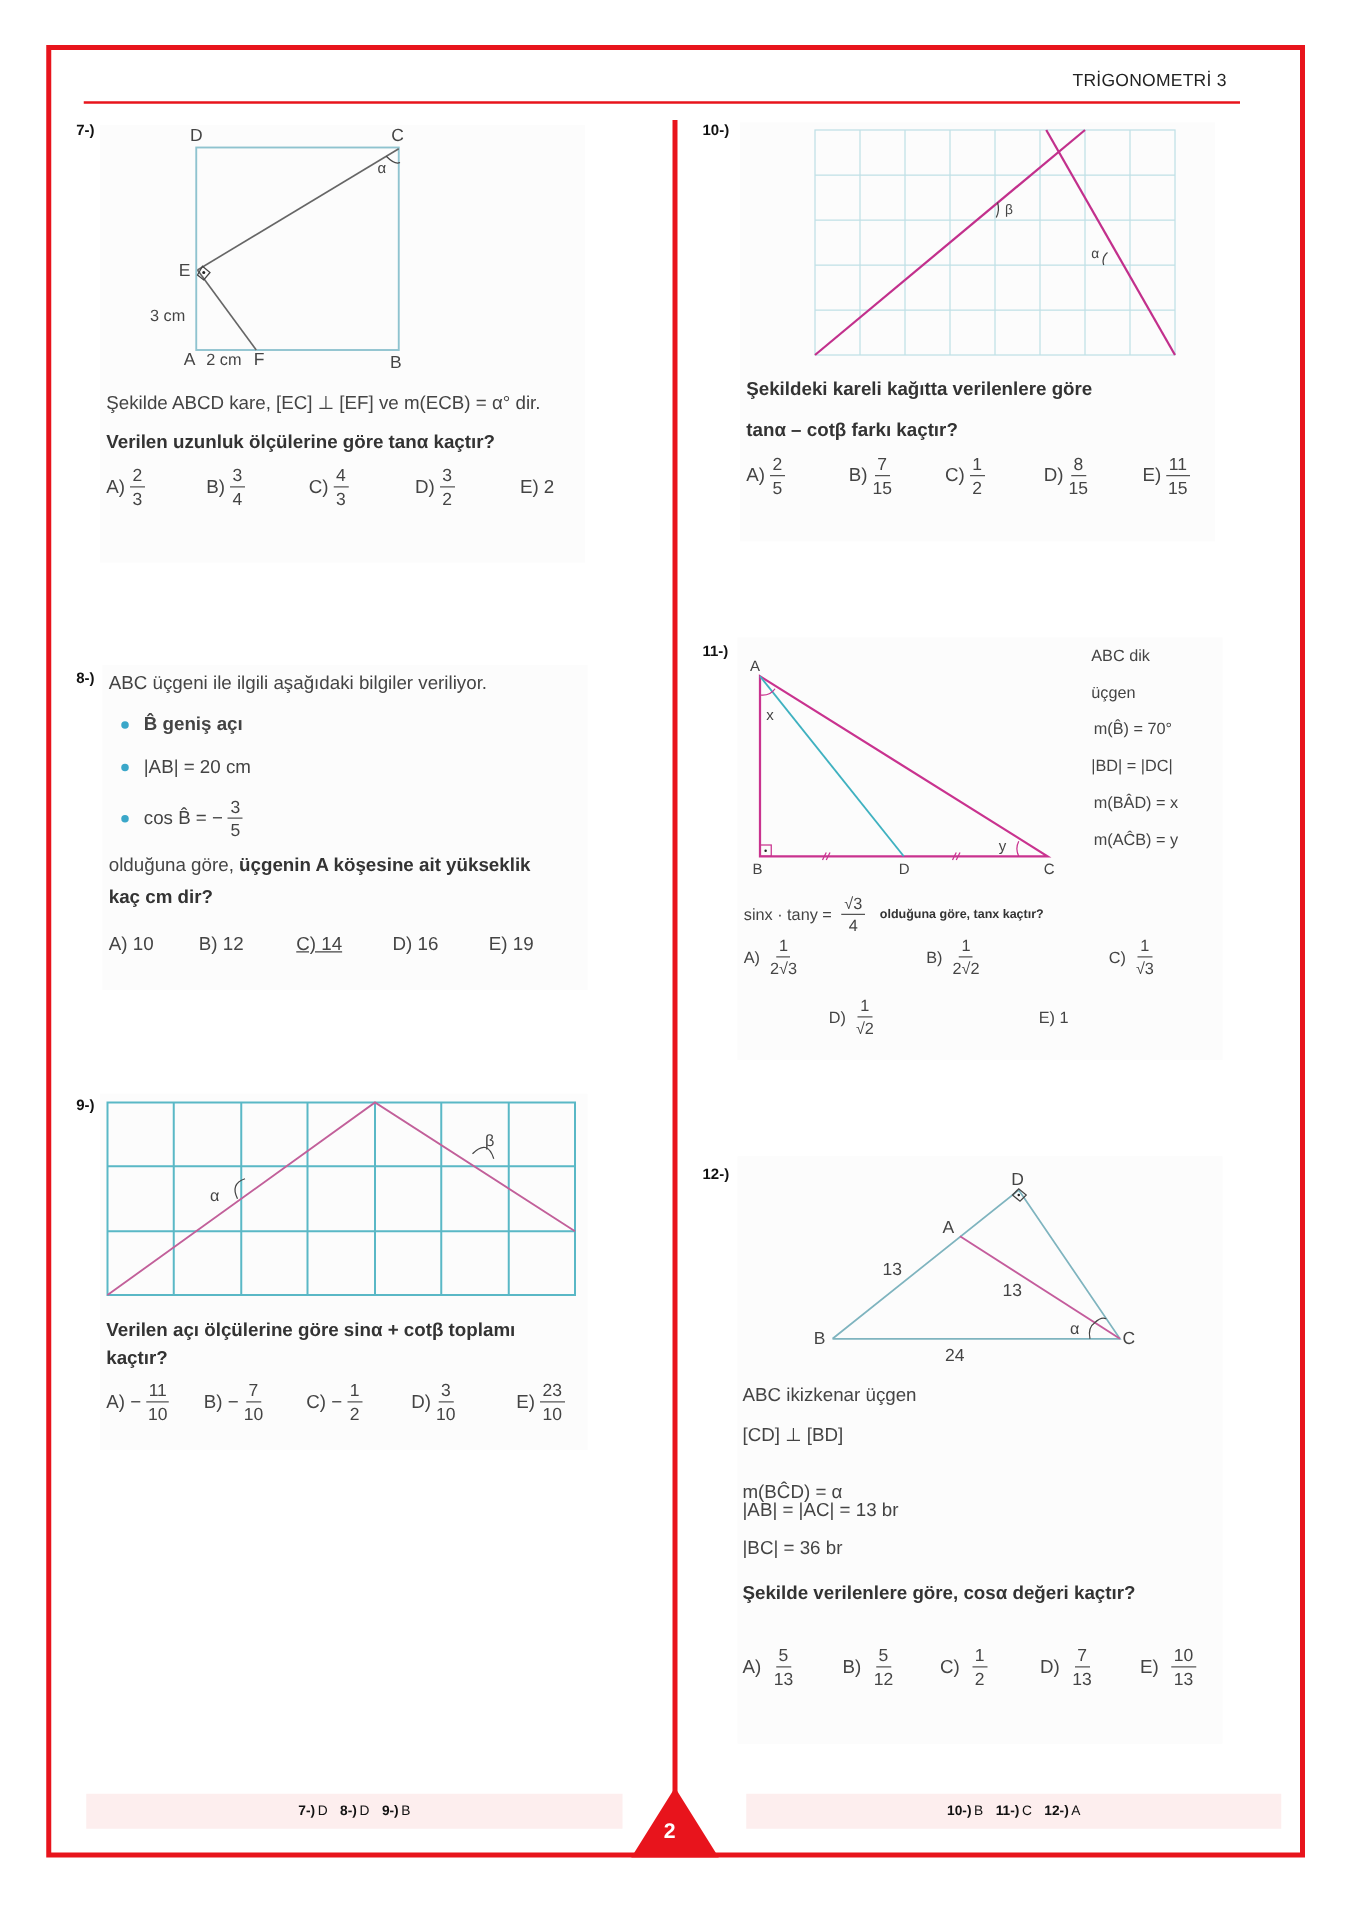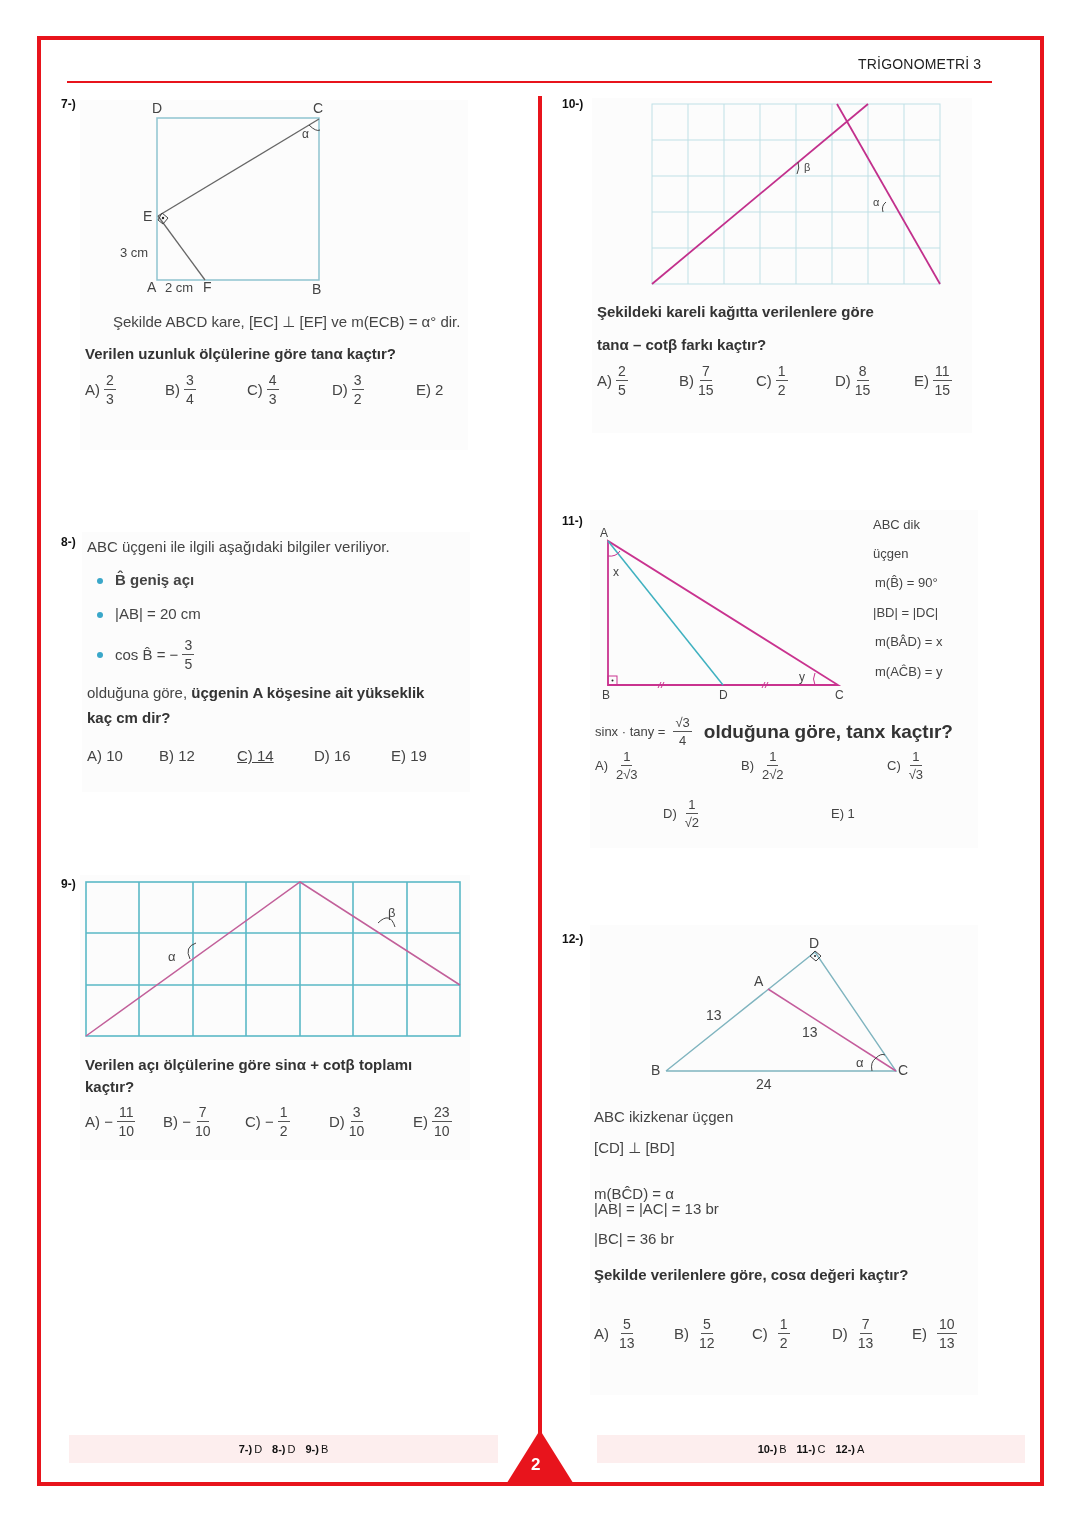--- a/index.html
+++ b/index.html
@@ -45,21 +45,21 @@
     <text x="72" y="13" font-size="14" fill="#444">D</text>
     <text x="233" y="13" font-size="14" fill="#444">C</text>
     <text x="222" y="38" font-size="12" fill="#444">α</text>
     <text x="63" y="121" font-size="14" fill="#444">E</text>
     <text x="40" y="157" font-size="13" fill="#444">3 cm</text>
     <text x="67" y="192" font-size="14" fill="#444">A</text>
     <text x="85" y="192" font-size="13" fill="#444">2 cm</text>
     <text x="123" y="192" font-size="14" fill="#444">F</text>
     <text x="232" y="194" font-size="14" fill="#444">B</text>
   </svg>
-  <div class="txt" style="left:5px;top:213px;margin-left:28px;">Şekilde ABCD kare, [EC] ⊥ [EF] ve m(ECB) = α° dir.</div>
+  <div class="txt" style="left:5px;top:213px;">Şekilde ABCD kare, [EC] ⊥ [EF] ve m(ECB) = α° dir.</div>
   <div class="txt bold" style="left:5px;top:245px;">Verilen uzunluk ölçülerine göre tanα kaçtır?</div>
   <div class="opts" style="left:5px;top:273px;gap:0;">
     <span class="opt" style="width:80px;">
         <span>A)</span>
         <span class="frac">
           <span class="num">2</span>
           <span class="den">3</span>
         </span>
       </span>
     <span class="opt" style="width:82px;">
@@ -255,31 +255,31 @@
       </g>
     <text x="10" y="27" font-size="12" fill="#444">A</text>
     <text x="23" y="66" font-size="12" fill="#444">x</text>
     <text x="12" y="189" font-size="12" fill="#444">B</text>
     <text x="129" y="189" font-size="12" fill="#444">D</text>
     <text x="245" y="189" font-size="12" fill="#444">C</text>
     <text x="209" y="171" font-size="12" fill="#444">y</text>
   </svg>
   <div class="txt" style="left:283px;top:7px;font-size:13px;">ABC dik</div>
   <div class="txt" style="left:283px;top:36px;font-size:13px;">üçgen</div>
-  <div class="txt" style="left:285px;top:65px;font-size:13px;">m(B̂) = 90°</div>
+  <div class="txt" style="left:285px;top:65px;font-size:13px;">m(B̂) = 70°</div>
   <div class="txt" style="left:283px;top:95px;font-size:13px;">|BD| = |DC|</div>
   <div class="txt" style="left:285px;top:124px;font-size:13px;">m(BÂD) = x</div>
   <div class="txt" style="left:285px;top:154px;font-size:13px;">m(AĈB) = y</div>
   <div class="txt" style="left:5px;top:206px;font-size:13px;display:flex;align-items:center;">
     <span>sinx · tany =</span>
     <span class="frac" style="margin:0 12px 0 8px;font-size:13px;">
         <span class="num">√3</span>
         <span class="den">4</span>
       </span>
-    <span class="bold" style="font-size:19px;">olduğuna göre, tanx kaçtır?</span>
+    <span class="bold" style="font-size:10px;">olduğuna göre, tanx kaçtır?</span>
   </div>
   <div class="opts" style="left:5px;top:240px;font-size:13px;">
     <span class="opt" style="width:146px;">
         <span>A)</span>
         <span class="frac" style="margin-left:8px;font-size:13px;">
           <span class="num">1</span>
           <span class="den">2√3</span>
         </span>
       </span>
     <span class="opt" style="width:146px;">

